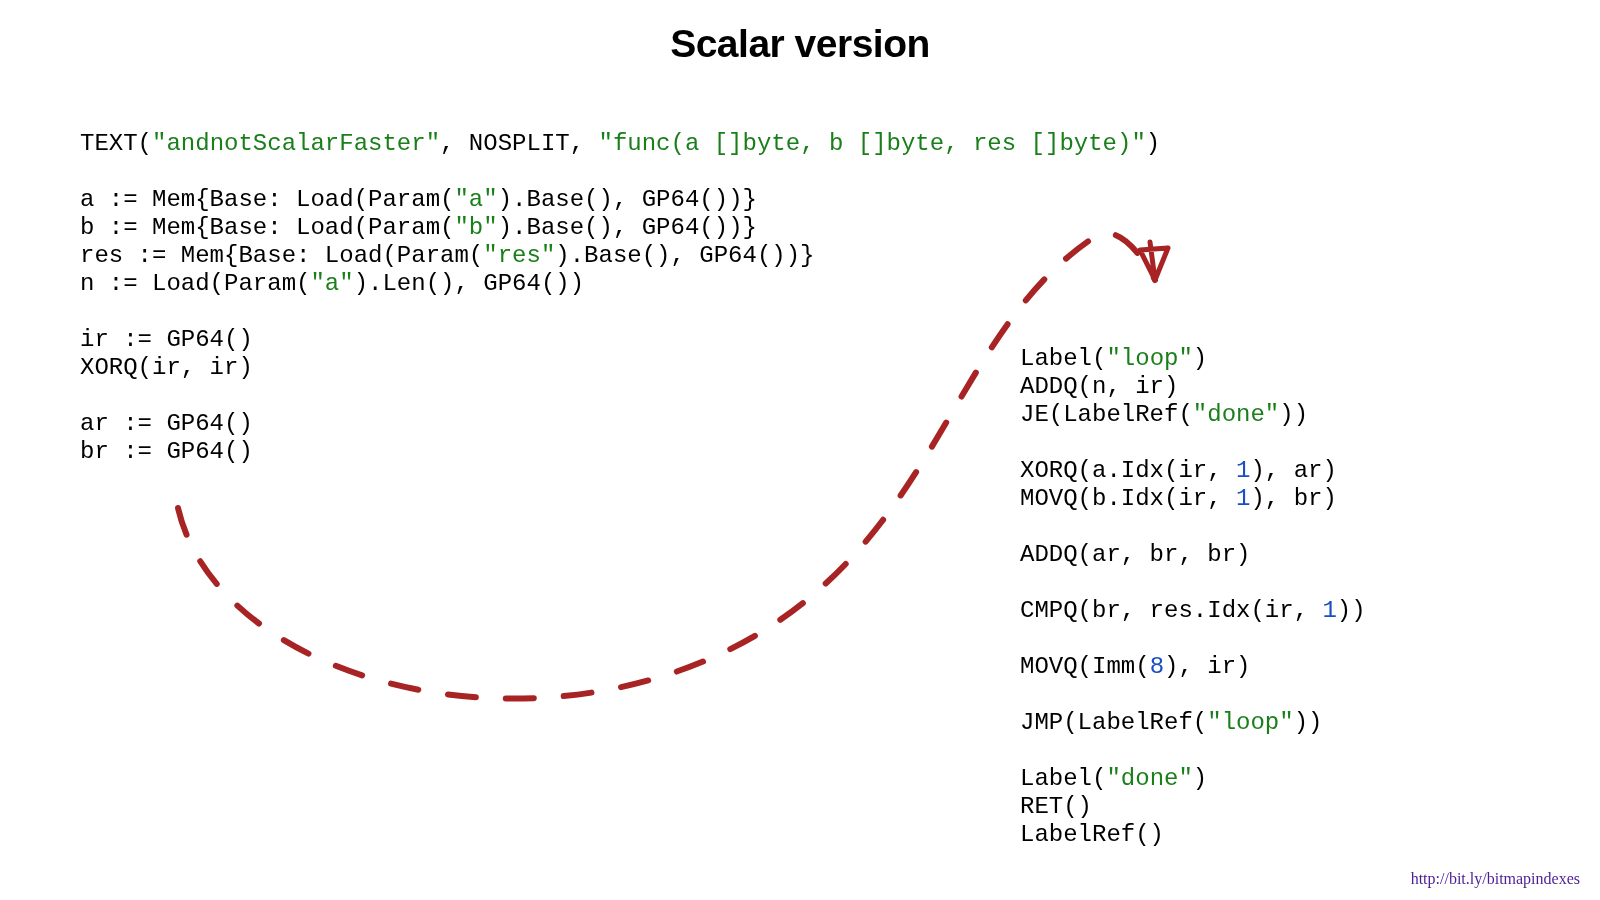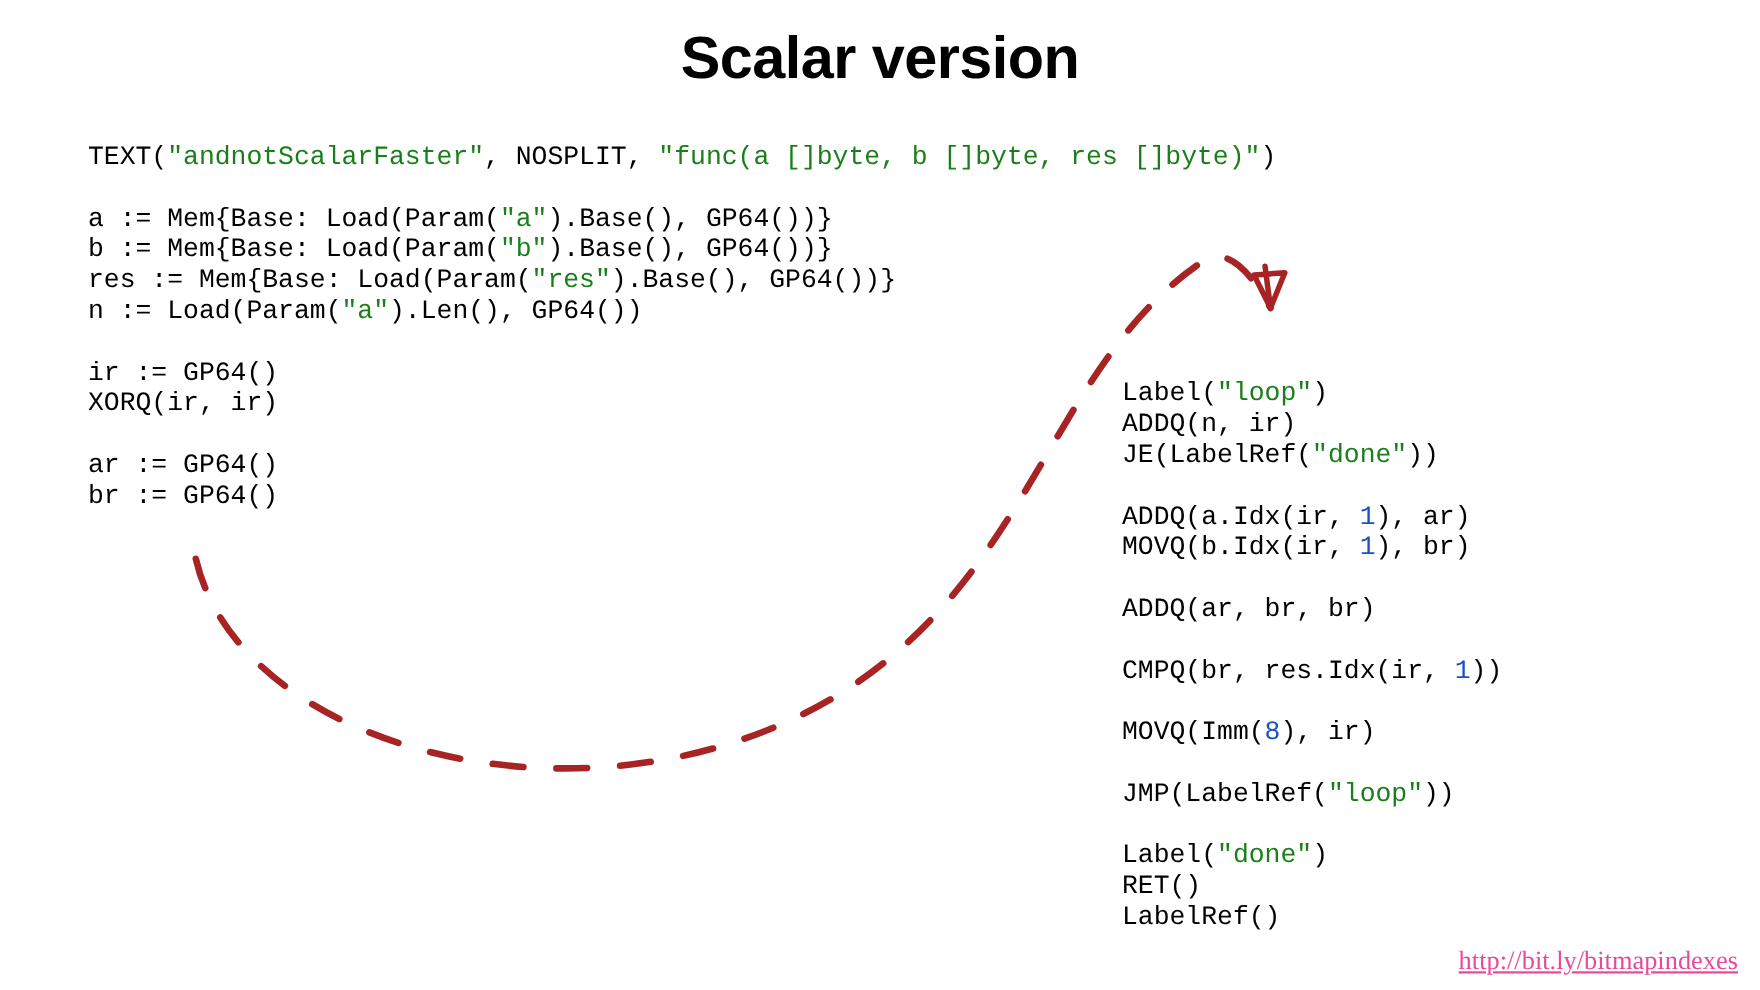--- a/index.html
+++ b/index.html
@@ -11,21 +11,21 @@
     font-family: -apple-system, "Helvetica Neue", Arial, sans-serif;
     overflow: hidden;
     position: relative;
   }
   .title {
     position: absolute;
     top: 22px;
     left: 0;
     width: 100%;
     text-align: center;
-    font-size: 54px;
+    font-size: 39px;
     font-weight: 700;
     color: #000;
     letter-spacing: -0.5px;
   }
   .code {
     position: absolute;
     font-family: "SF Mono", Menlo, Consolas, "Liberation Mono", monospace;
     font-size: 24px;
     line-height: 28px;
     white-space: pre;
@@ -48,23 +48,22 @@
     border-radius: 2px;
   }
   .hl1 { top: 448px; left: 996px; width: 400px; height: 62px; }
   .hl2 { top: 535px; left: 996px; width: 400px; height: 32px; }
   .hl3 { top: 590px; left: 996px; width: 400px; height: 36px; }
   .footer-link {
     position: absolute;
     bottom: 12px;
     right: 20px;
     font-family: "Times New Roman", Times, serif;
-    font-size: 24px;
-    color: #ec4899;
-    text-decoration: underline;
+    font-size: 16px;
+    color: #4c1d95;
     cursor: pointer;
   }
   svg.arrow {
     position: absolute;
     top: 0;
     left: 0;
     width: 1600px;
     height: 900px;
     pointer-events: none;
   }
@@ -97,21 +96,21 @@
 <span>ir := GP64()</span>
 <span>XORQ(ir, ir)</span>
 
 <span>ar := GP64()</span>
 <span>br := GP64()</span></div>
 
 <div class="code code-right"><span>Label(</span><span class="s">"loop"</span><span>)</span>
 <span>ADDQ(n, ir)</span>
 <span>JE(LabelRef(</span><span class="s">"done"</span><span>))</span>
 
-<span>ADDQ(a.Idx(ir, </span><span class="n">1</span><span>), ar)</span>
+<span>XORQ(a.Idx(ir, </span><span class="n">1</span><span>), ar)</span>
 <span>MOVQ(b.Idx(ir, </span><span class="n">1</span><span>), br)</span>
 
 <span>ADDQ(ar, br, br)</span>
 
 <span>CMPQ(br, res.Idx(ir, </span><span class="n">1</span><span>))</span>
 
 <span>MOVQ(Imm(</span><span class="n">8</span><span>), ir)</span>
 
 <span>JMP(LabelRef(</span><span class="s">"loop"</span><span>))</span>
 

